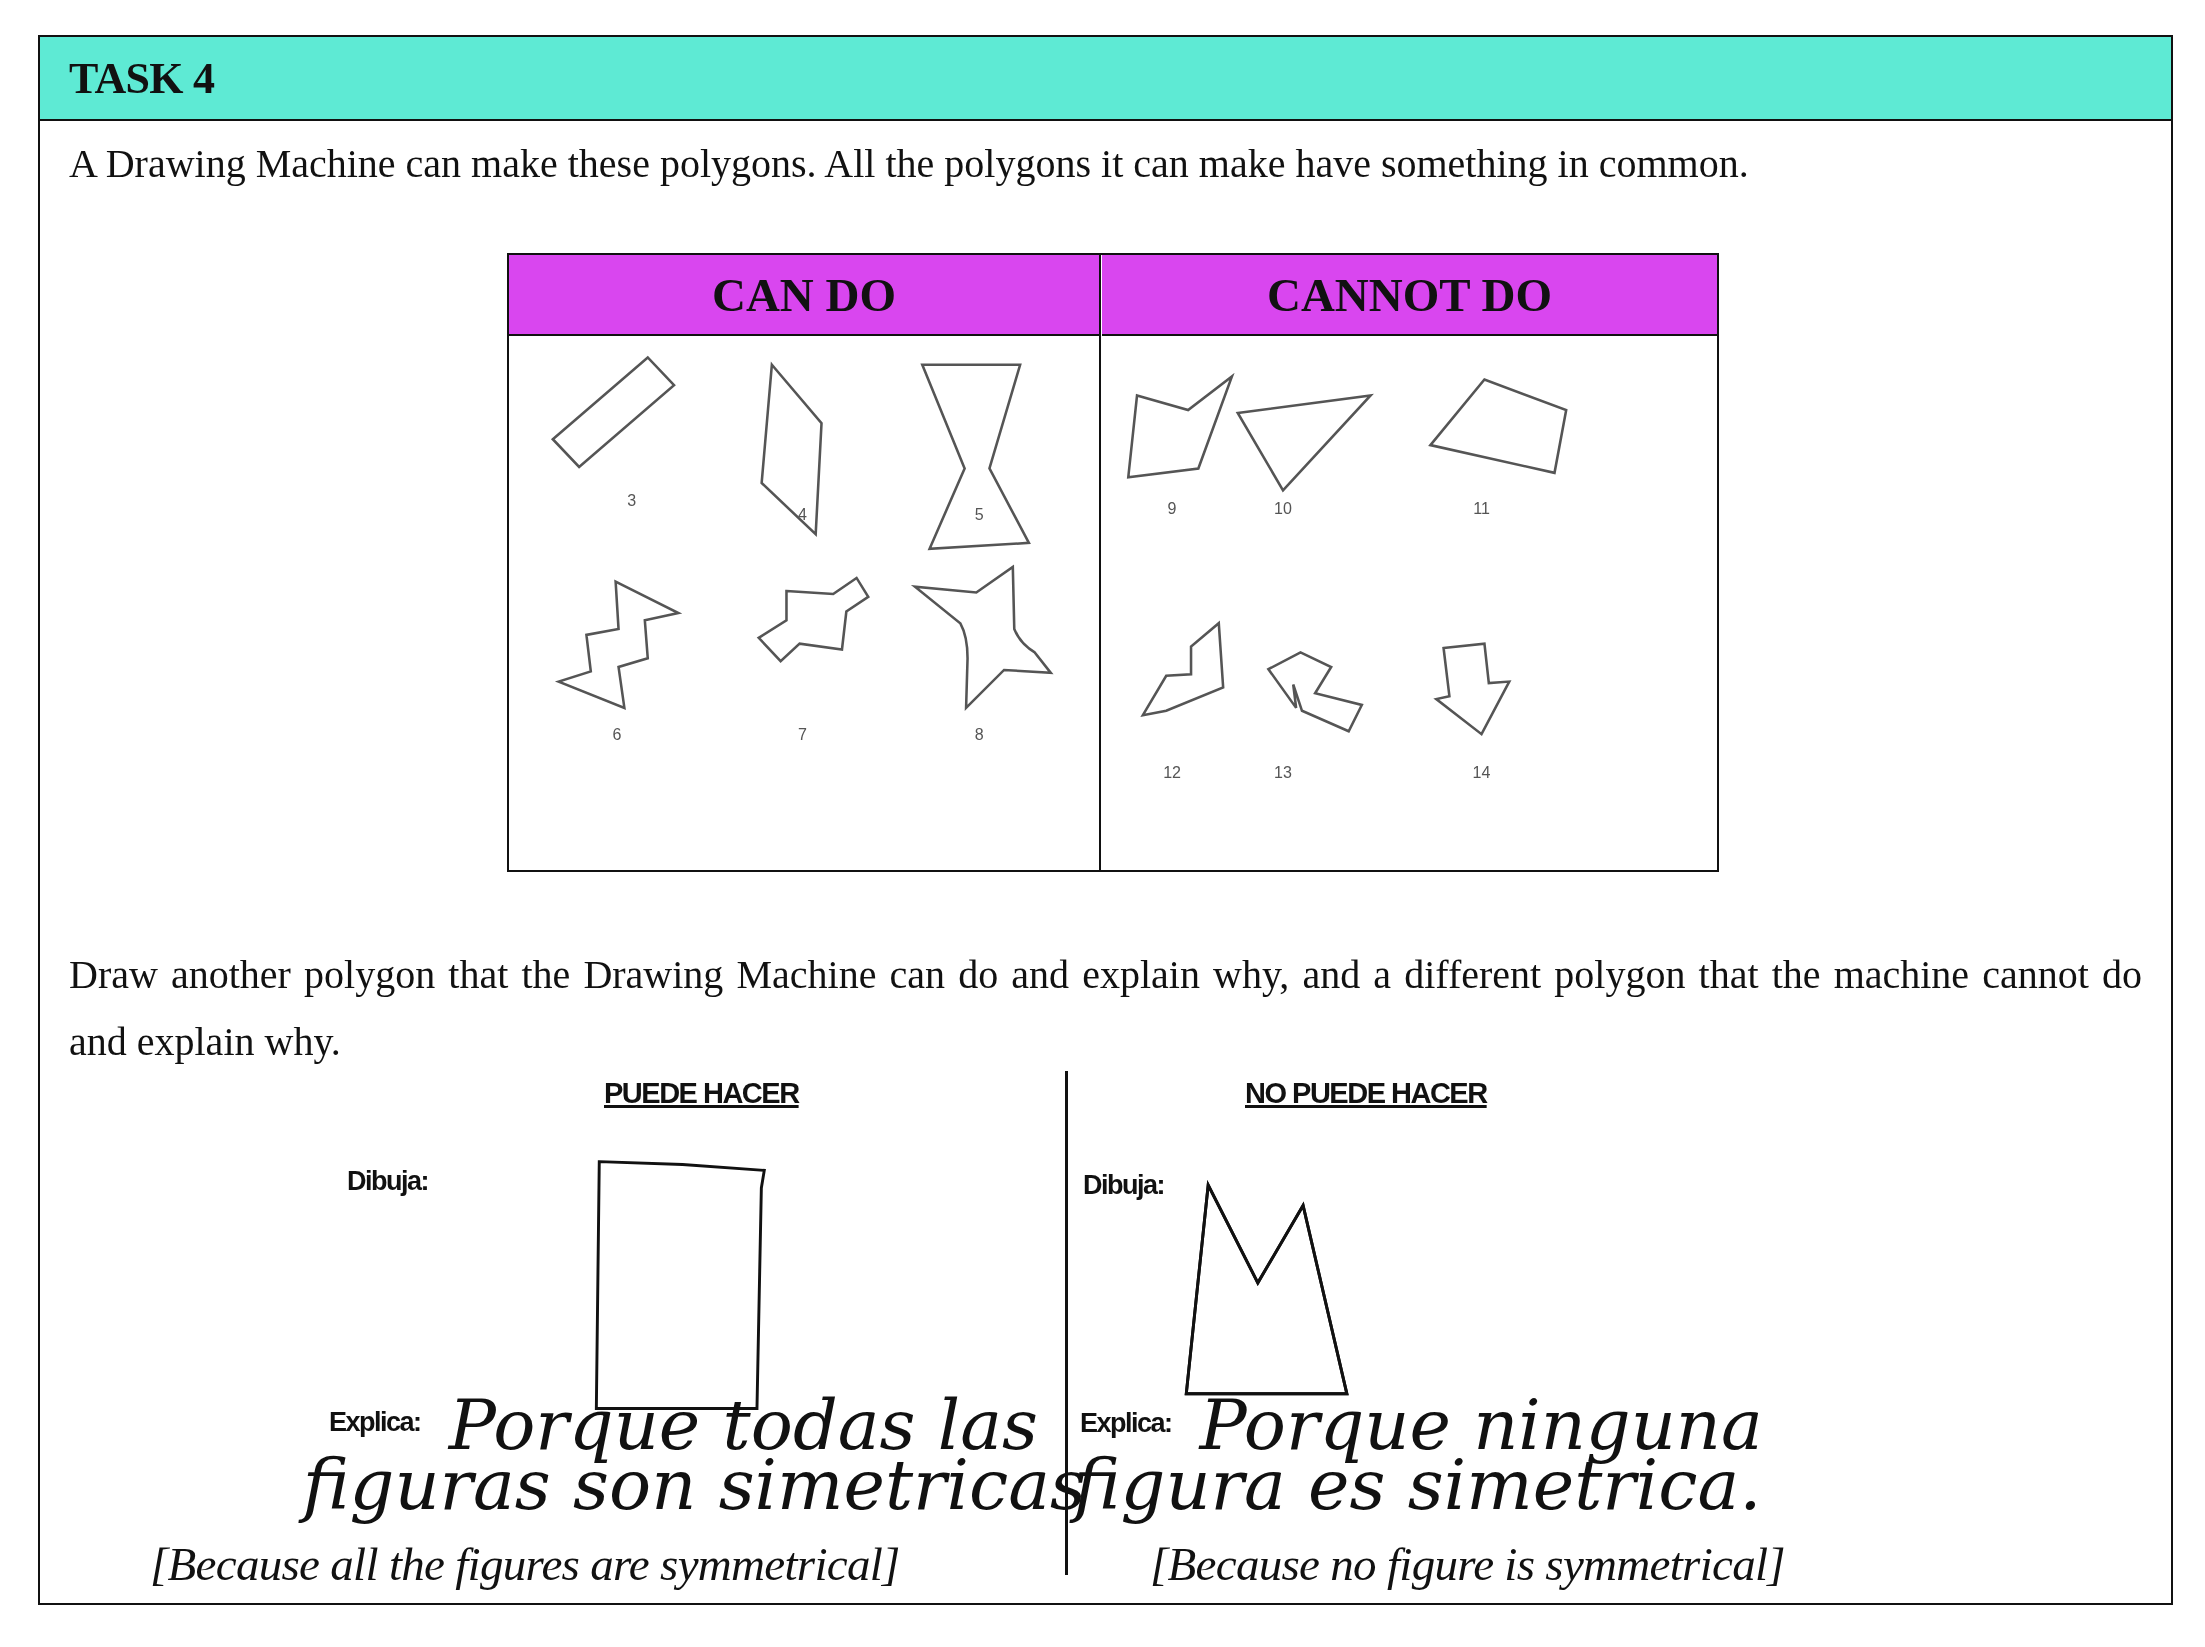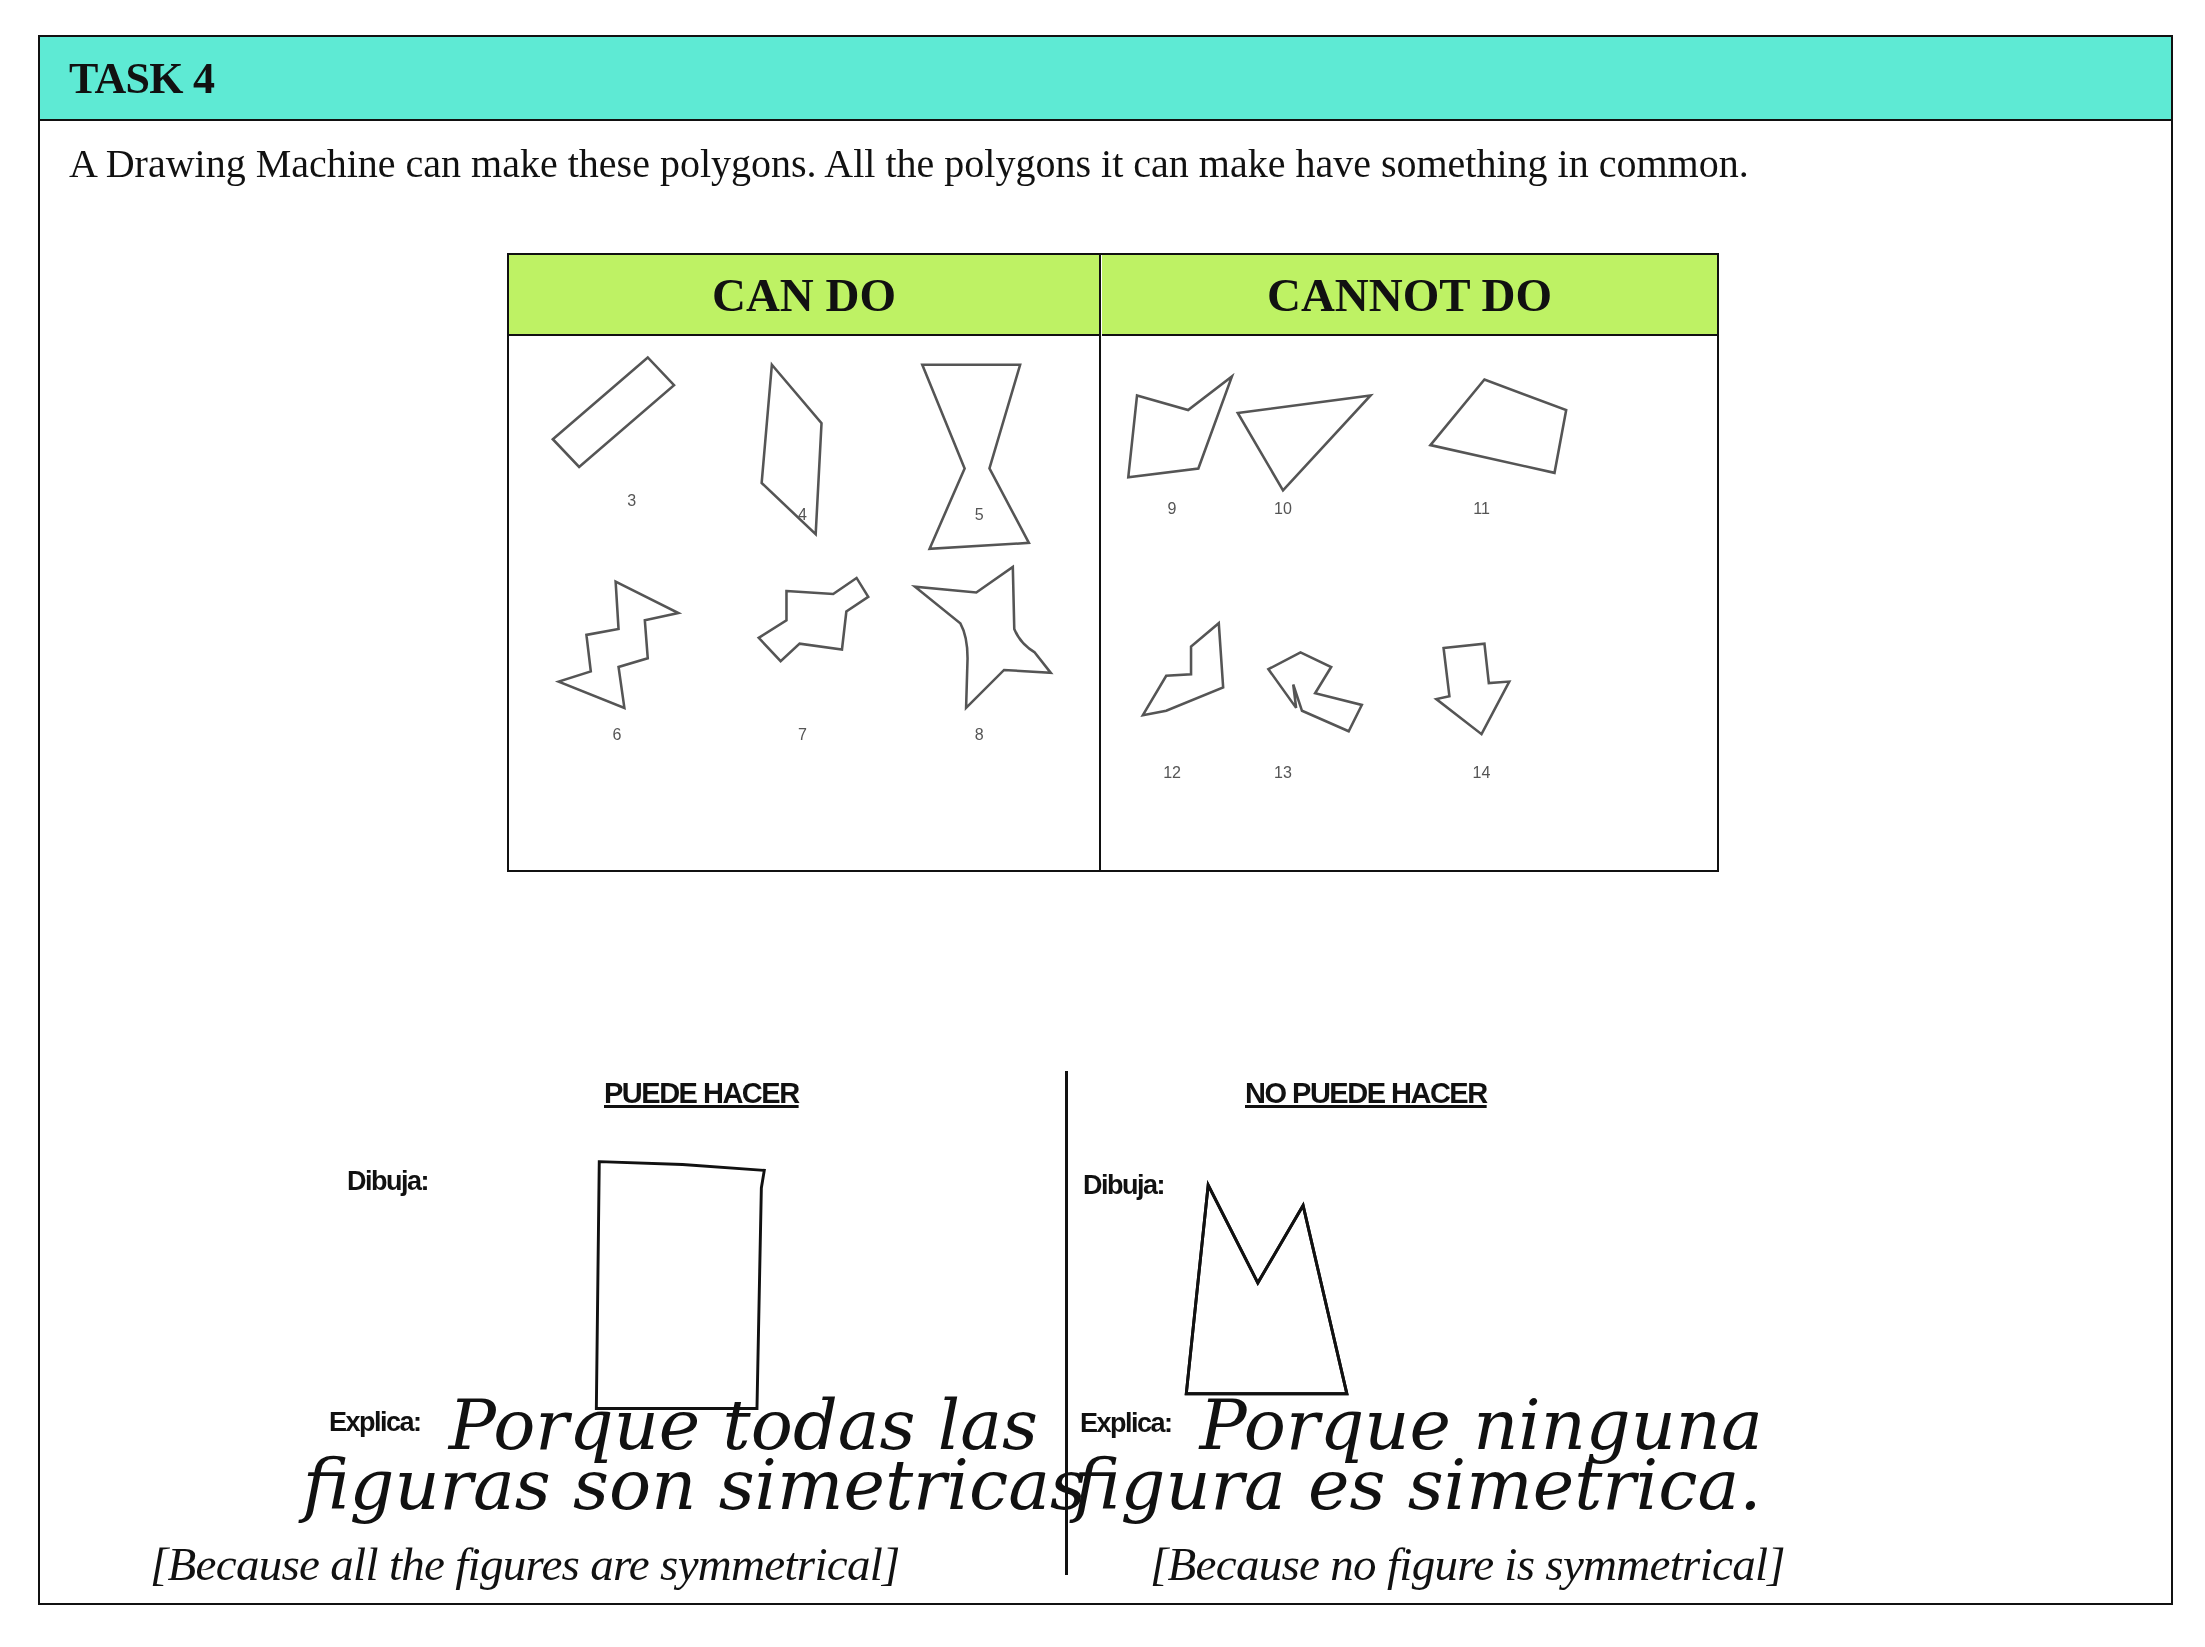--- a/index.html
+++ b/index.html
@@ -13,21 +13,21 @@
                 font-family:"Liberation Serif","DejaVu Serif",serif; letter-spacing:-0.7px; }
   .para { position:absolute; left:29px; right:29px; font-size:40px; line-height:67px;
           font-family:"Liberation Serif","DejaVu Serif",serif; text-align:justify; }
   .para1 { top:93px; }
   .para2 { top:904px; }
   .shape-table { position:absolute; left:467px; top:216px; width:1212px; height:619px;
                  border:2.9px solid #111; box-sizing:border-box; }
   .col { position:absolute; top:0; bottom:0; }
   .col-left { left:0; width:590px; border-right:2.9px solid #111; }
   .col-right { left:593px; right:0; }
-  .col-head { position:absolute; left:0; right:0; top:0; height:79px; background:#bef264;
+  .col-head { position:absolute; left:0; right:0; top:0; height:79px; background:#d946ef;
               border-bottom:2.9px solid #111; text-align:center; font-weight:bold;
               font-size:47px; line-height:80px;
               font-family:"Liberation Serif","DejaVu Serif",serif; }
   .col svg { position:absolute; left:0; top:82px; }
   .shape { fill:none; stroke:#555; stroke-width:3.5; stroke-linejoin:miter; }
   .fig-num { font-family:"Liberation Sans","DejaVu Sans",sans-serif; font-size:22px; fill:#555; text-anchor:middle; }
   .student { position:absolute; left:0; right:0; top:1034px; height:497px; }
   .student-divider { position:absolute; left:1025px; top:0; width:2.9px; height:504px; background:#111; }
   .student-svg { position:absolute; left:0; top:0; }
   .label-bold { font-family:"Liberation Sans","DejaVu Sans",sans-serif; font-weight:bold; }
@@ -90,20 +90,21 @@
 
         <polygon class="shape" points="228,455 272,432 314,452 292,488 356,504 338,540 274,512 262,476 266,508"></polygon>
         <text class="fig-num" x="248" y="604">13</text>
 
         <polygon class="shape" points="468,426 524,420 530,474 558,472 520,544 458,496 476,492"></polygon>
         <text class="fig-num" x="520" y="604">14</text>
       </svg>
     </div>
   </div>
 
+  <div class="para para2">Draw another polygon that the Drawing Machine can do and explain why, and a different polygon that the machine cannot do and explain why.</div>
 
   <div class="student">
     <div class="student-divider"></div>
 
     <span class="label-bold student-head" style="left:555px; top:5.8px;">PUEDE HACER</span>
     <span class="label-bold field-label" style="left:307px; top:95px;">Dibuja:</span>
     <span class="label-bold field-label" style="left:289px; top:336px;">Explica:</span>
 
     <span class="label-bold student-head" style="left:1196px; top:5.8px;">NO PUEDE HACER</span>
     <span class="label-bold field-label" style="left:1043px; top:99px;">Dibuja:</span>

